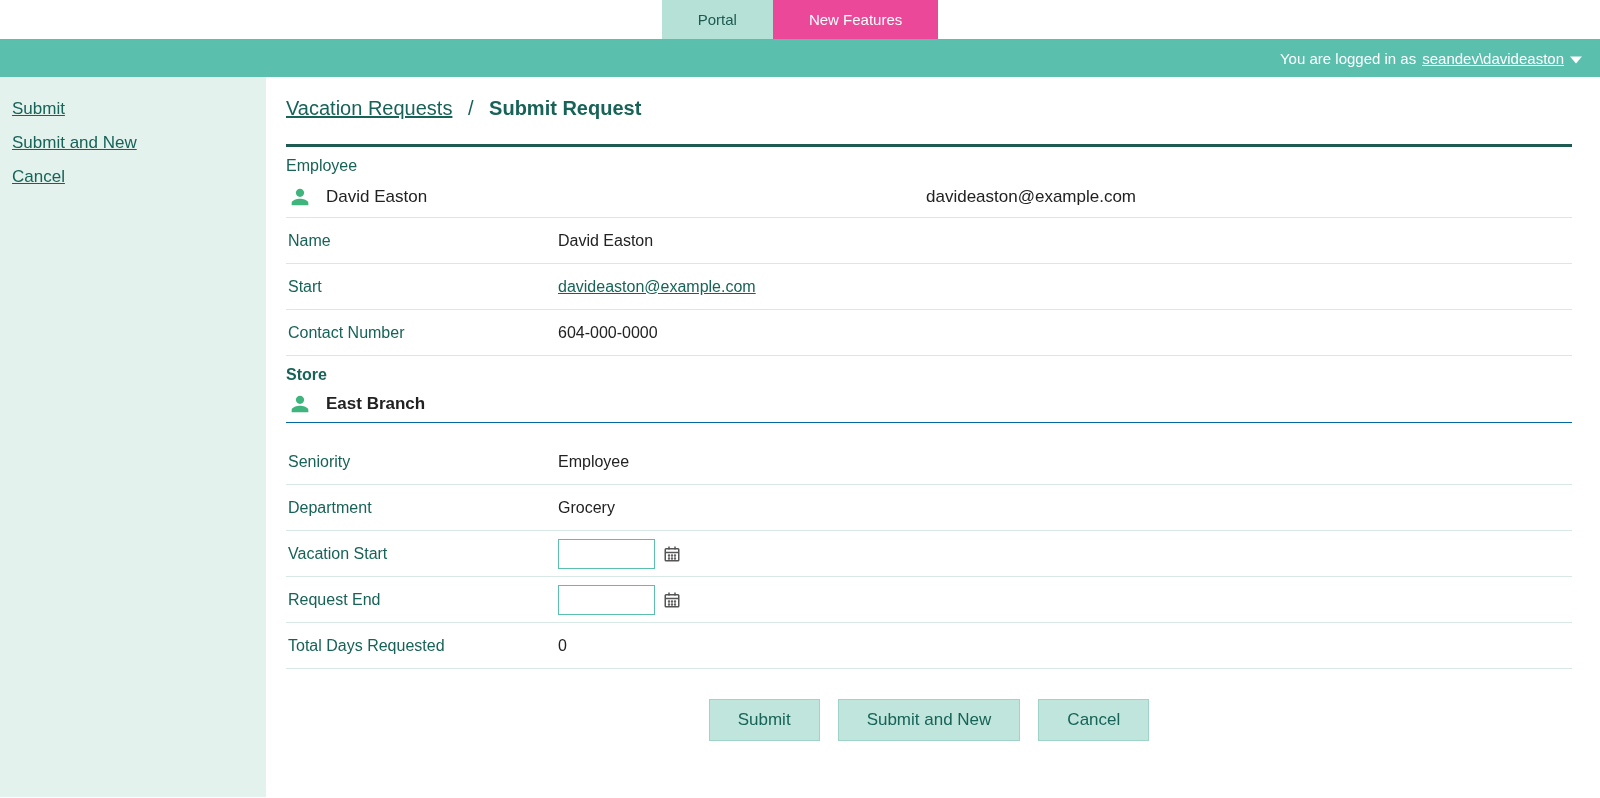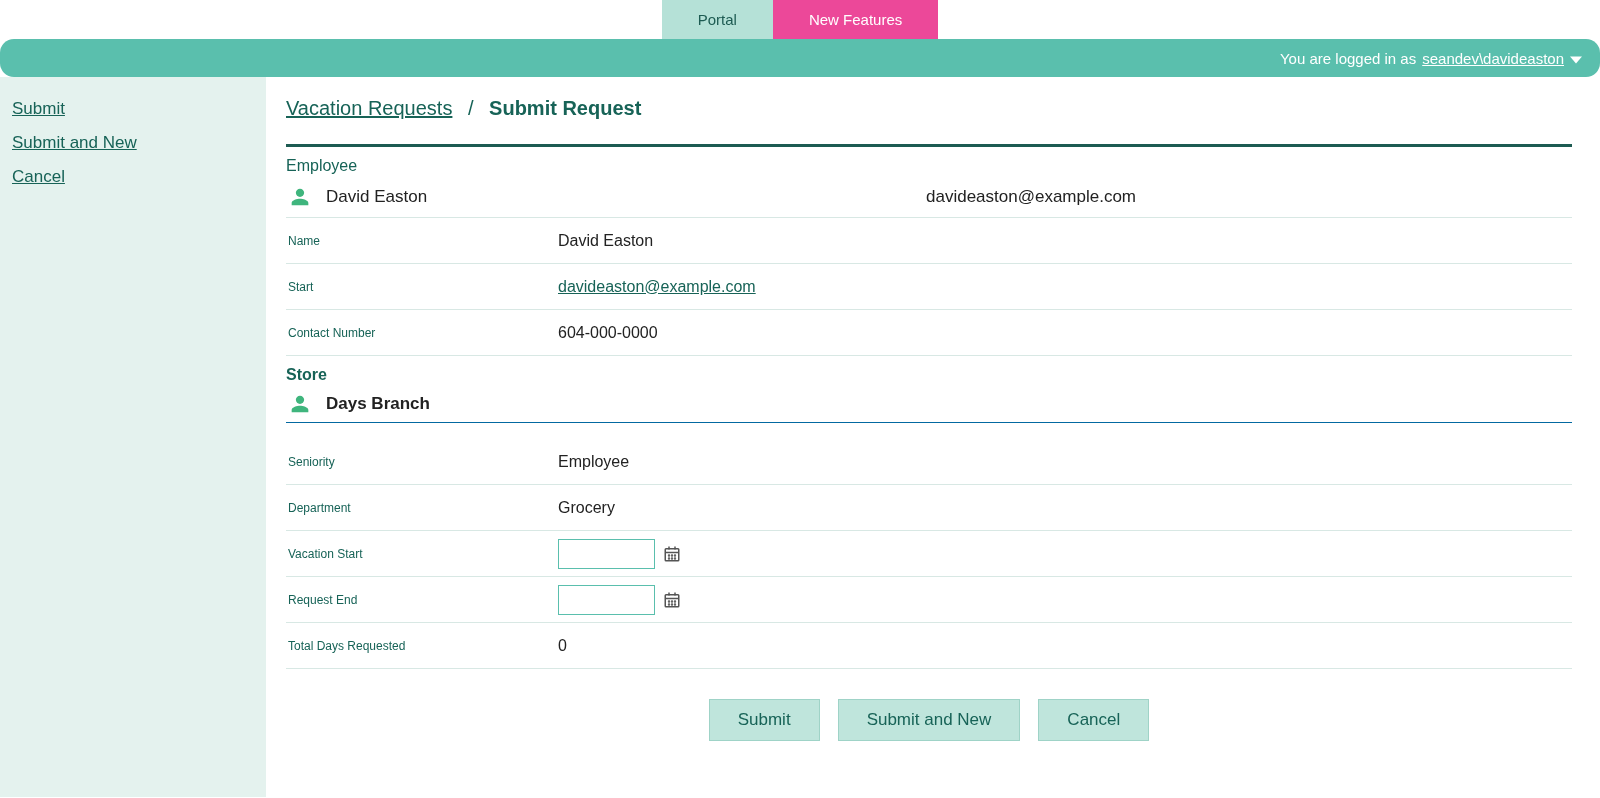--- a/index.html
+++ b/index.html
@@ -6,21 +6,21 @@
   html, body { margin: 0; padding: 0; font-family: Arial, Helvetica, sans-serif; font-size: 15px; color: #222; }
   body { background: #fff; width: 1600px; }
 
   
   .top-tabs { display: flex; justify-content: center; background: #fff; align-items: flex-end; }
   .top-tab { padding: 11px 36px; font-size: 15px; cursor: pointer; }
   .top-tab.inactive { background: #b5e1d7; color: #1d5b52; }
   .top-tab.active { background: #ec4899; color: #fff; }
 
   
-  .login-bar { background: #5abfad; color: #fff; height: 38px; display: flex; align-items: center; justify-content: flex-end; padding: 0 18px; font-size: 15px; border-radius: 14px; }
+  .login-bar { background: #5abfad; color: #fff; height: 38px; display: flex; align-items: center; justify-content: flex-end; padding: 0 18px; font-size: 15px; }
   .login-bar .username { text-decoration: underline; margin-left: 6px; }
   .login-bar .caret { margin-left: 6px; color: #fff; }
   .login-bar .caret svg { width: 12px; height: 12px; vertical-align: middle; }
 
   
   .layout { display: flex; }
   .sidebar { width: 266px; background: #e4f2ee; min-height: 720px; padding: 22px 12px; }
   .sidebar a { display: block; color: #176357; text-decoration: underline; margin-bottom: 14px; font-size: 17px; cursor: pointer; }
   .main { flex: 1; padding: 20px 28px 30px 20px; }
 
@@ -34,21 +34,21 @@
   .form-rule { border: none; border-top: 3px solid #1d5b52; margin: 0 0 10px 0; }
 
   .section-label { color: #176357; font-size: 16px; margin: 10px 0 6px 0; }
 
   .employee-line { display: flex; align-items: center; padding: 6px 0 10px 0; border-bottom: 1px solid #d8e8e4; font-size: 17px; }
   .employee-line .icon { width: 28px; display: flex; justify-content: center; }
   .employee-line .name { margin-left: 12px; flex: 0 0 600px; }
   .employee-line .email { color: #222; }
 
   .field-row { display: flex; align-items: center; border-bottom: 1px solid #d8e8e4; min-height: 46px; padding: 6px 0; }
-  .field-row .label { width: 272px; color: #176357; font-size: 12px; padding-left: 2px; }
+  .field-row .label { width: 272px; color: #176357; font-size: 16px; padding-left: 2px; }
   .field-row .value { font-size: 16px; }
   .field-row .value a { color: #176357; text-decoration: underline; cursor: pointer; }
 
   .field-row input[type="text"].date-input { width: 97px; height: 30px; border: 1px solid #5abfad; padding: 2px 4px; font-size: 14px; }
   .date-picker { display: flex; align-items: center; gap: 8px; }
   .date-picker .cal-icon { cursor: pointer; color: #666; display:flex; align-items:center; }
   .date-picker .cal-icon svg { width: 18px; height: 18px; }
 
   .store-block { border-bottom: 1px solid #0369a1; padding-bottom: 8px; margin-bottom: 16px; font-weight: bold; }
   .store-line { display: flex; align-items: center; padding-top: 4px; font-size: 17px; }
@@ -126,21 +126,21 @@
     </div>
 
     <div class="store-block">
       <div class="section-label" style="margin-top:10px;">Store</div>
       <div class="store-line">
         <span class="icon person-icon">
           <svg viewBox="0 0 24 24">
               <path d="M12 12c2.7 0 5-2.3 5-5s-2.3-5-5-5-5 2.3-5 5 2.3 5 5 5zm0 2c-3.3 0-10 1.7-10 5v3h20v-3c0-3.3-6.7-5-10-5z"></path>
             </svg>
         </span>
-        <span class="name">Days Branch</span>
+        <span class="name">East Branch</span>
       </div>
     </div>
 
     <div class="field-row">
       <div class="label">Seniority</div>
       <div class="value">Employee</div>
     </div>
 
     <div class="field-row">
       <div class="label">Department</div>

